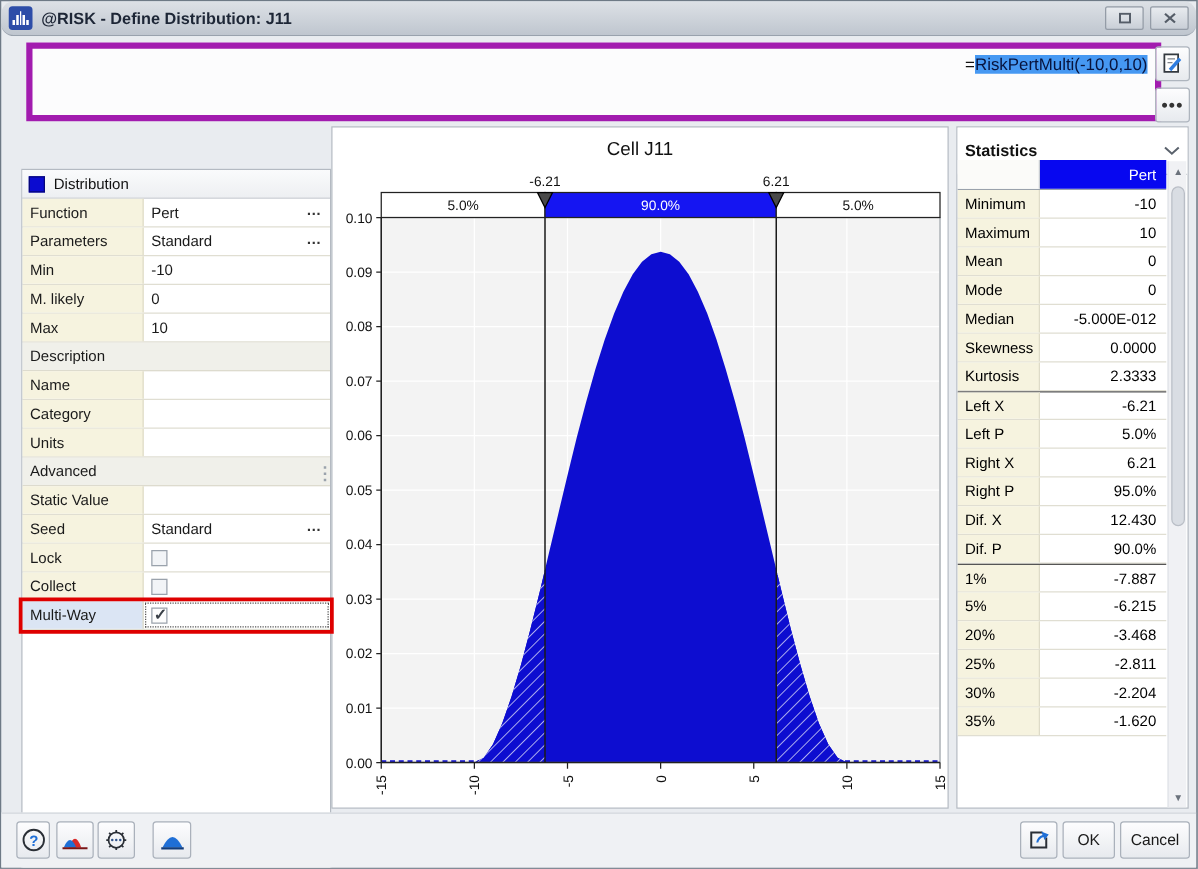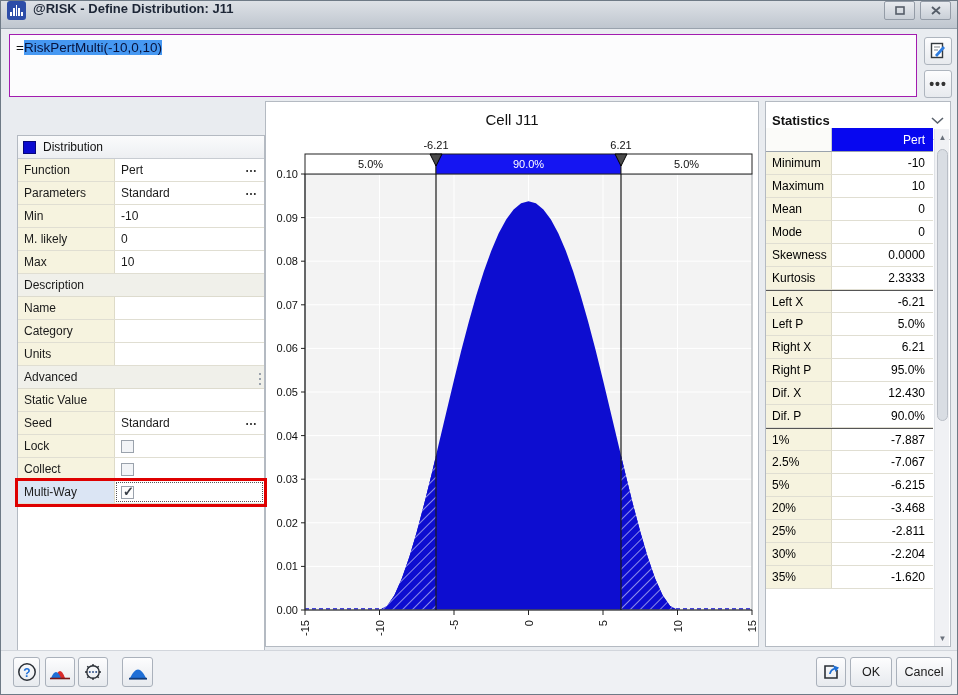--- a/index.html
+++ b/index.html
@@ -3,30 +3,30 @@
 <meta charset="utf-8">
 <style>
   html,body{margin:0;padding:0;background:#8d97a3;}
   *{box-sizing:border-box;}
   .window{position:relative;width:958px;height:695px;margin:0 auto;
     background:#e9ecf0;border:1px solid #6e7a86;outline:1px solid #3c4550;
     font-family:"Liberation Sans",sans-serif;overflow:hidden;}
   
   .titlebar{position:absolute;left:0;top:0;width:100%;height:28px;
     background:linear-gradient(#dde1e6,#bfc6cf);border-bottom:1px solid #99a2ad;
-    display:flex;padding:0 6px;}
+    display:flex;align-items:center;padding:0 6px;border-radius:10px;}
   .appicon{width:19px;height:19px;border-radius:3px;background:#2d4da8;
     display:flex;align-items:flex-end;justify-content:center;gap:1px;padding:3px 3px 4px 3px;margin-right:7px;}
   .appicon i{display:block;width:2px;background:#fff;}
   .title{font-size:13px;font-weight:bold;color:#1d2636;flex:1;}
   .winbtn{width:31px;height:19px;margin-left:5px;border:1px solid #949ca7;border-radius:2px;
     background:linear-gradient(#e8ebef,#c9cfd7);display:flex;align-items:center;justify-content:center;cursor:default;}
   
-  .formula-box{position:absolute;left:8px;top:33px;width:908px;height:63px;
-    background:#fcfcfd;border:1px solid #a21caf;padding:5px 6px;font-size:13.5px;color:#111;}
+  .formula-box{position:absolute;left:20px;top:33px;width:908px;height:63px;
+    background:#fcfcfd;border:5px solid #a21caf;padding:5px 6px;font-size:13.5px;color:#111;text-align:right;}
   .fprefix{color:#111;}
   .fsel{background:#4698f2;color:#07133d;}
   .fbtn{position:absolute;width:28px;height:28px;border:1px solid #aeb5be;border-radius:3px;
     background:linear-gradient(#fdfdfe,#e7eaee);display:flex;align-items:center;justify-content:center;}
   .fbtn.b1{left:923px;top:36px;}
   .fbtn.b2{left:923px;top:69px;}
   .dots{font-size:14px;font-weight:bold;color:#333;letter-spacing:1px;line-height:10px;}
   
   .props{position:absolute;left:16px;top:102px;width:248px;height:588px;
     background:#fff;border:1px solid #b4bac2;font-size:12px;color:#1a1a1a;margin-top:32px;}
@@ -328,20 +328,24 @@
           </div>
           <div class="srow">
             <div class="slbl">Mean</div>
             <div class="sval">0</div>
           </div>
           <div class="srow">
             <div class="slbl">Mode</div>
             <div class="sval">0</div>
           </div>
           <div class="srow">
+            <div class="slbl">Median</div>
+            <div class="sval">-5.000E-012</div>
+          </div>
+          <div class="srow">
             <div class="slbl">Skewness</div>
             <div class="sval">0.0000</div>
           </div>
           <div class="srow">
             <div class="slbl">Kurtosis</div>
             <div class="sval">2.3333</div>
           </div>
           <div class="srow gsep">
             <div class="slbl">Left X</div>
             <div class="sval">-6.21</div>
@@ -362,24 +366,20 @@
             <div class="slbl">Dif. X</div>
             <div class="sval">12.430</div>
           </div>
           <div class="srow">
             <div class="slbl">Dif. P</div>
             <div class="sval">90.0%</div>
           </div>
           <div class="srow gsep">
             <div class="slbl">1%</div>
             <div class="sval">-7.887</div>
-          </div>
-          <div class="srow">
-            <div class="slbl">2.5%</div>
-            <div class="sval">-7.067</div>
           </div>
           <div class="srow">
             <div class="slbl">5%</div>
             <div class="sval">-6.215</div>
           </div>
           <div class="srow">
             <div class="slbl">20%</div>
             <div class="sval">-3.468</div>
           </div>
           <div class="srow">

